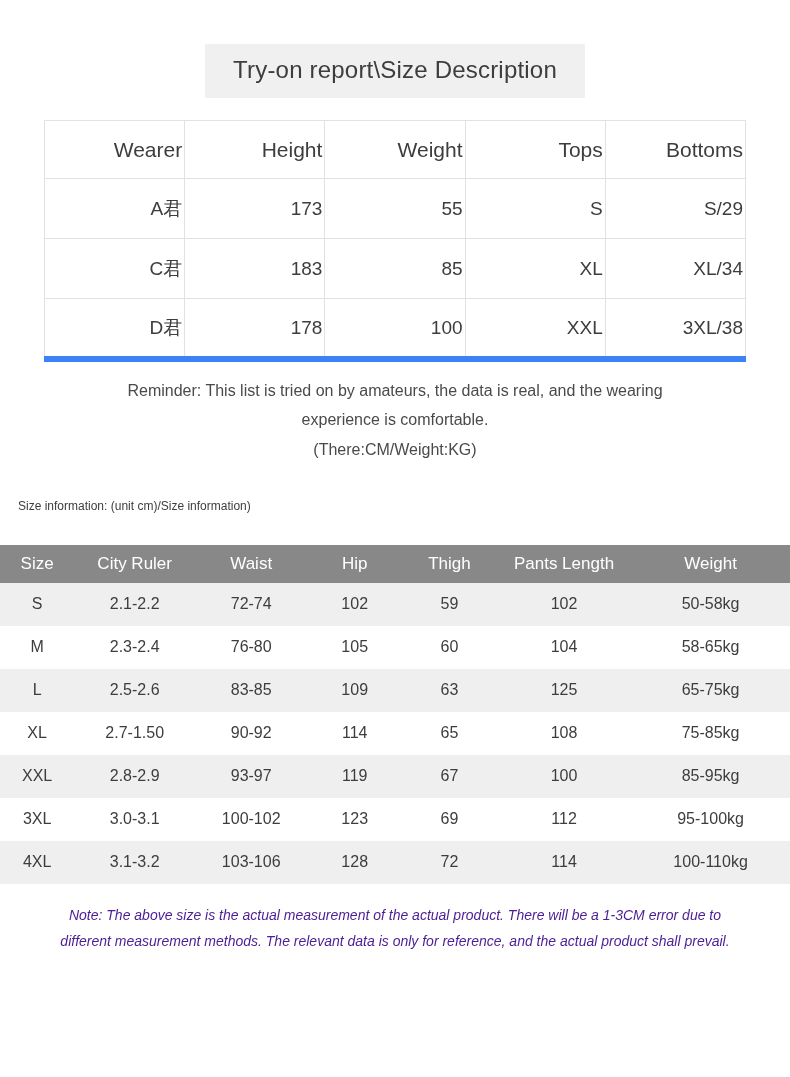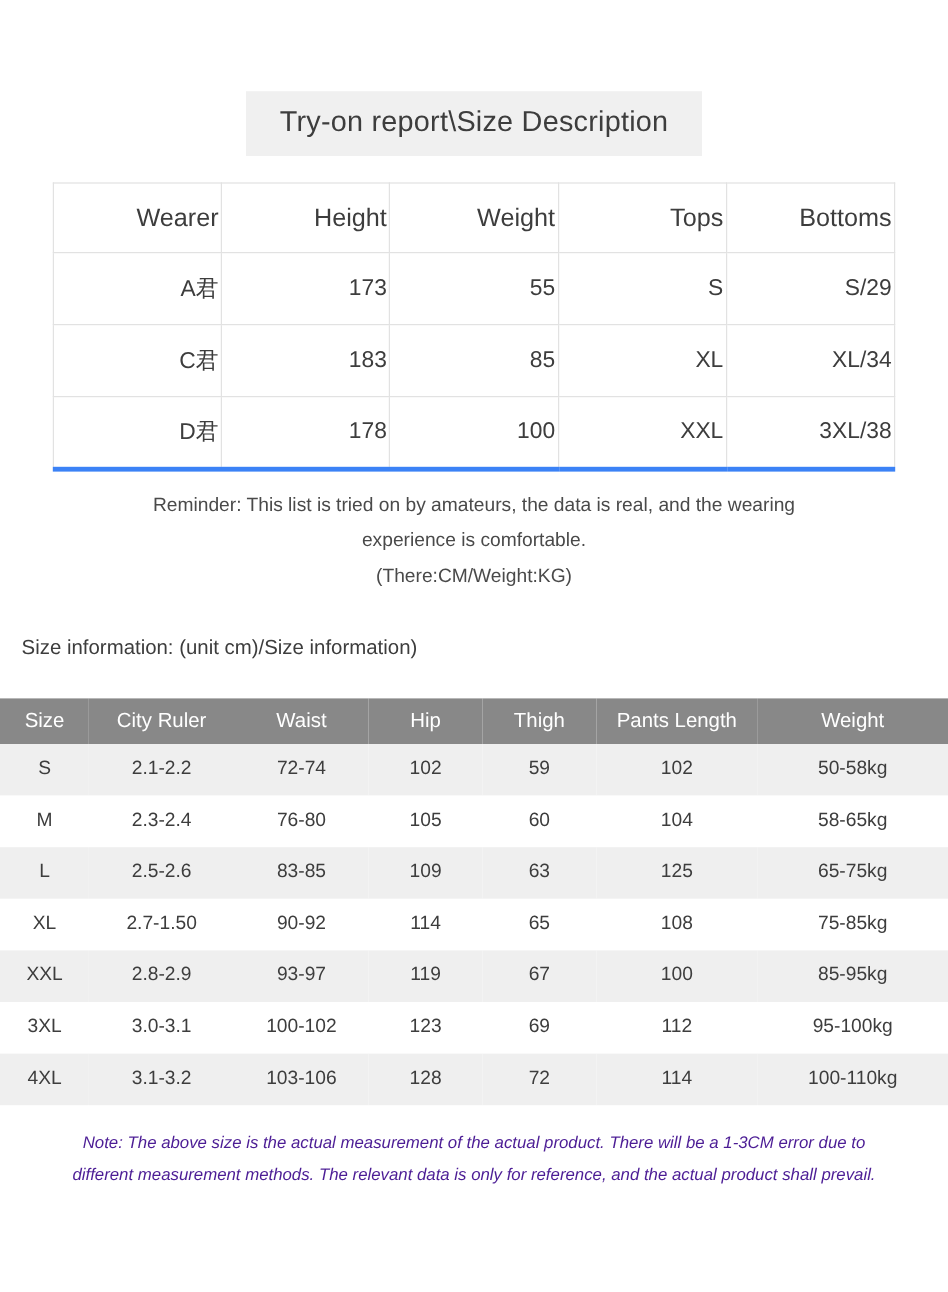--- a/index.html
+++ b/index.html
@@ -24,21 +24,20 @@
   }
   .title {
     display: inline-block;
     background: #f0f0f0;
     color: #3d3d3d;
     font-size: 24px;
     line-height: 1.35;
     padding: 10px 28px 12px 28px;
     letter-spacing: 0.2px;
     font-weight: 400;
-    margin-top: 32px;
   }
 
   
   .tryon-wrap {
     margin: 22px 44px 0 44px;
   }
   table.tryon {
     width: 100%;
     border-collapse: collapse;
     table-layout: fixed;
@@ -54,36 +53,36 @@
     font-size: 21px;
     height: 58px;
     padding: 4px 2px;
   }
   table.tryon td {
     font-size: 19px;
     height: 60px;
     padding: 4px 2px;
   }
   table.tryon tr:last-child td {
-    border-bottom: 4px solid #3b82f6;
+    border-bottom: 6px solid #3b82f6;
   }
 
   
   .reminder {
     margin: 14px 44px 0 44px;
     text-align: center;
     font-size: 16px;
     line-height: 1.85;
     color: #4a4a4a;
   }
 
   
   .size-heading {
     margin: 34px 0 0 18px;
-    font-size: 17px;
+    font-size: 12px;
     color: #3d3d3d;
   }
 
   
   .sizetable-wrap {
     margin-top: 32px;
     width: 790px;
   }
   table.sizes {
     width: 100%;

